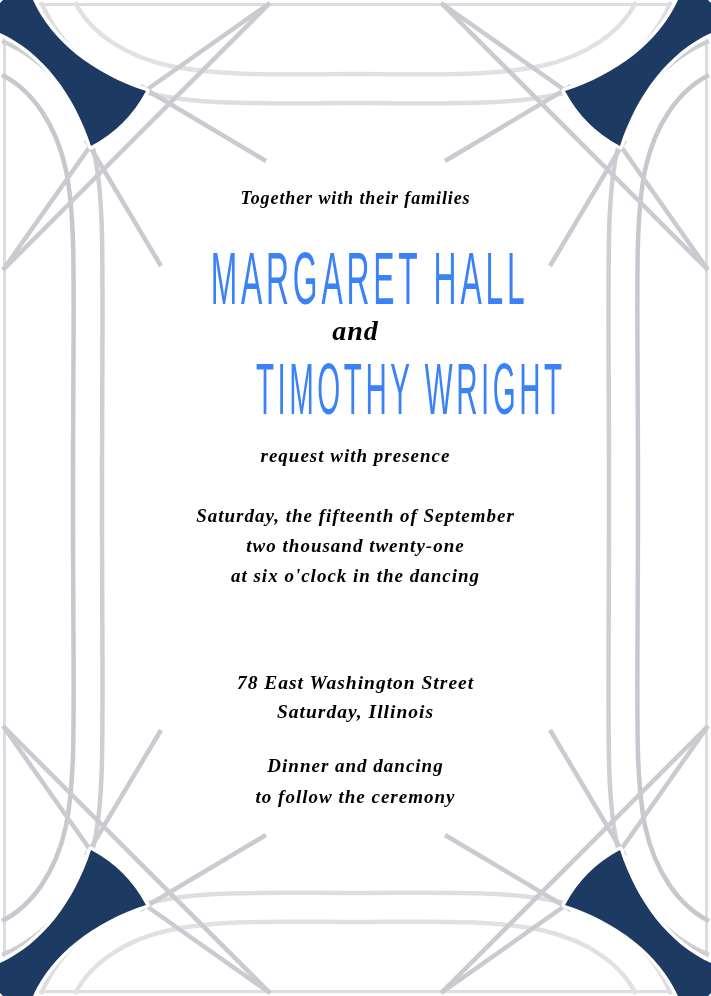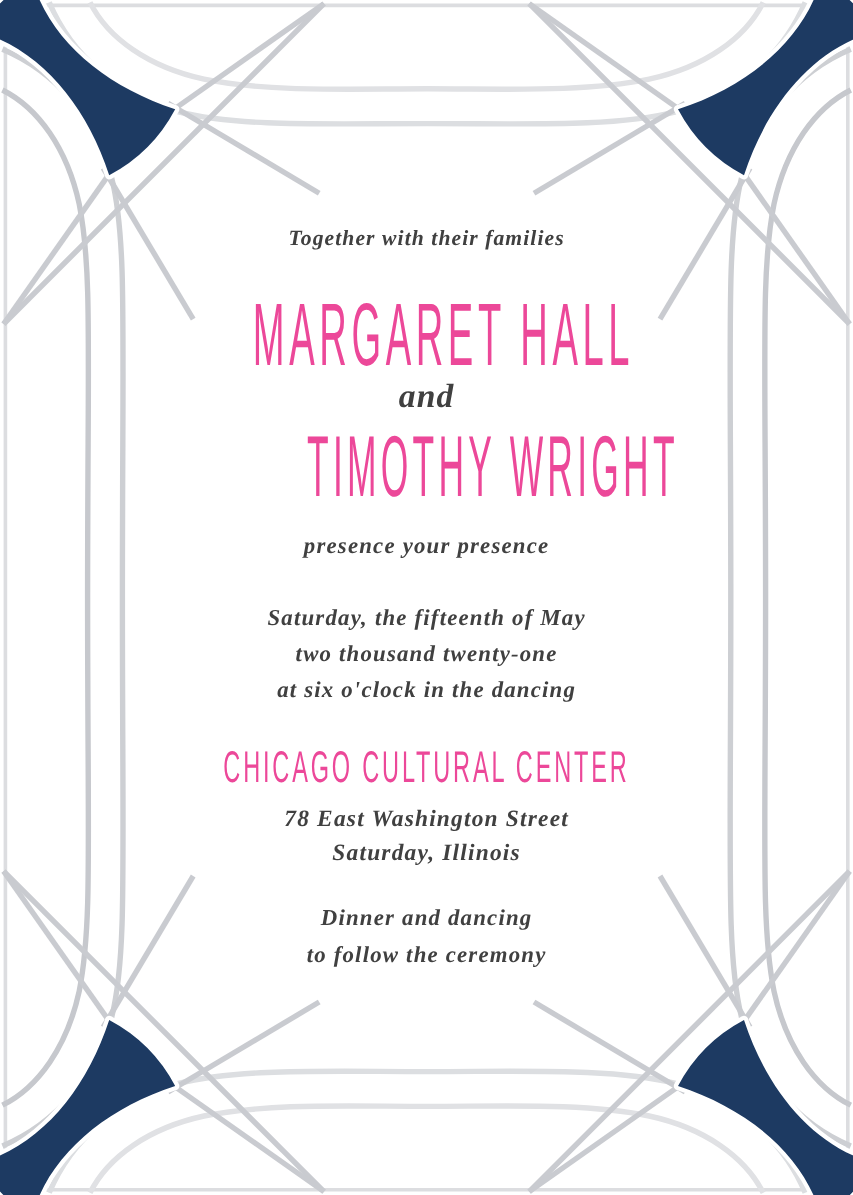--- a/index.html
+++ b/index.html
@@ -1,25 +1,25 @@
 <!DOCTYPE html>
 <html><head>
 <meta charset="utf-8">
 <style>
   html,body{margin:0;padding:0;background:#ffffff;}
   .page{position:relative;width:711px;height:996px;overflow:hidden;background:#ffffff;}
   .frame-svg{position:absolute;left:0;top:0;width:711px;height:996px;}
   .line{position:absolute;left:0;width:711px;text-align:center;white-space:nowrap;}
-  .script{font-family:"Liberation Serif",serif;font-style:italic;font-weight:600;color:#404040;}
+  .script{font-family:"Liberation Serif",serif;font-style:italic;font-weight:600;color:#000000;}
   .intro{font-size:18px;letter-spacing:0.9px;}
   .conj{font-size:28px;letter-spacing:1px;}
   .detail{font-size:19px;letter-spacing:1px;line-height:19px;}
   .addr{font-size:19.5px;letter-spacing:1px;line-height:20px;text-align:center;}
   .foot{font-size:19px;letter-spacing:1px;line-height:19px;}
-  .deco-caps{font-family:"Liberation Sans",sans-serif;color:#ec4899;}
+  .deco-caps{font-family:"Liberation Sans",sans-serif;color:#3b82f6;}
   .deco-caps .inner{display:inline-block;white-space:nowrap;letter-spacing:0.12em;font-weight:400;}
   .name1{font-size:74px;line-height:74px;}
   .name1 .inner{transform:scaleX(0.43);}
   .name2{font-size:72px;line-height:74px;padding-left:33px;}
   .name2 .inner{transform:scaleX(0.41);}
   .venue{font-size:37px;line-height:37px;}
   .venue .inner{transform:scaleX(0.53);}
 </style>
 </head>
 <body>
@@ -78,28 +78,25 @@
   <div class="line deco-caps name1" style="top:242px">
     <span class="inner">MARGARET HALL</span>
   </div>
 
   <div class="line script conj" style="top:315px">and</div>
 
   <div class="line deco-caps name2" style="top:352px">
     <span class="inner">TIMOTHY WRIGHT</span>
   </div>
 
-  <div class="line script detail" style="top:446px">presence your presence</div>
-  <div class="line script detail" style="top:506px">Saturday, the fifteenth of May</div>
+  <div class="line script detail" style="top:446px">request with presence</div>
+  <div class="line script detail" style="top:506px">Saturday, the fifteenth of September</div>
   <div class="line script detail" style="top:536px">two thousand twenty-one</div>
   <div class="line script detail" style="top:566px">at six o'clock in the dancing</div>
 
-  <div class="line deco-caps venue" style="top:621px">
-    <span class="inner">CHICAGO CULTURAL CENTER</span>
-  </div>
 
   <div class="line script addr" style="top:673px">78 East Washington Street</div>
   <div class="line script addr" style="top:702px">Saturday, Illinois</div>
 
   <div class="line script foot" style="top:756px">Dinner and dancing</div>
   <div class="line script foot" style="top:787px">to follow the ceremony</div>
 
 </div>
 
 </body></html>

